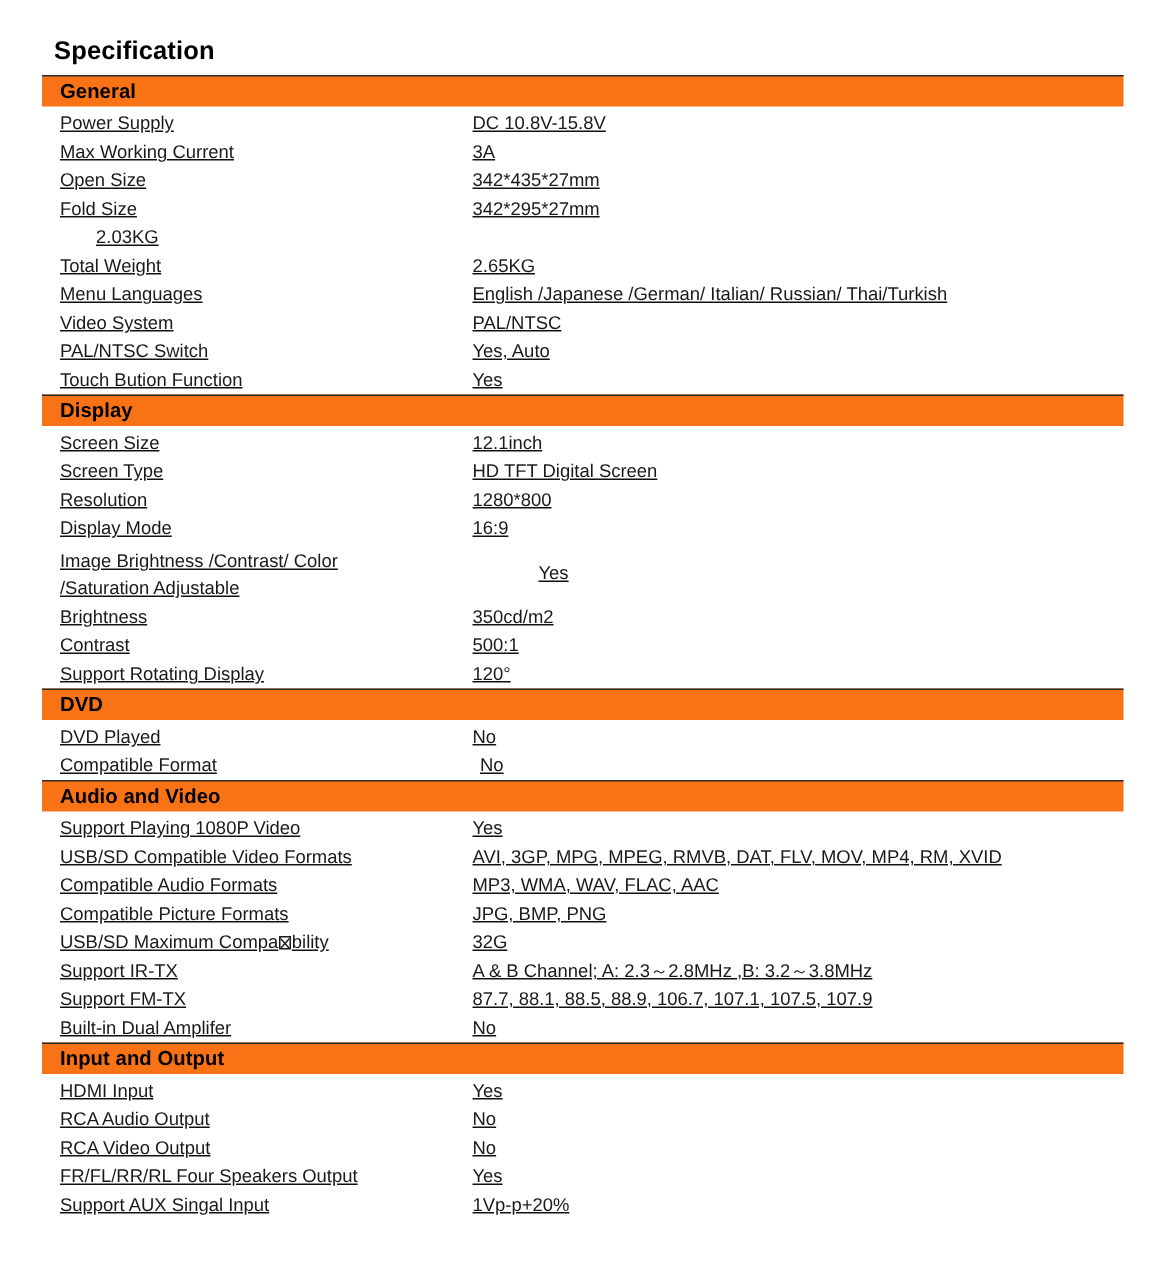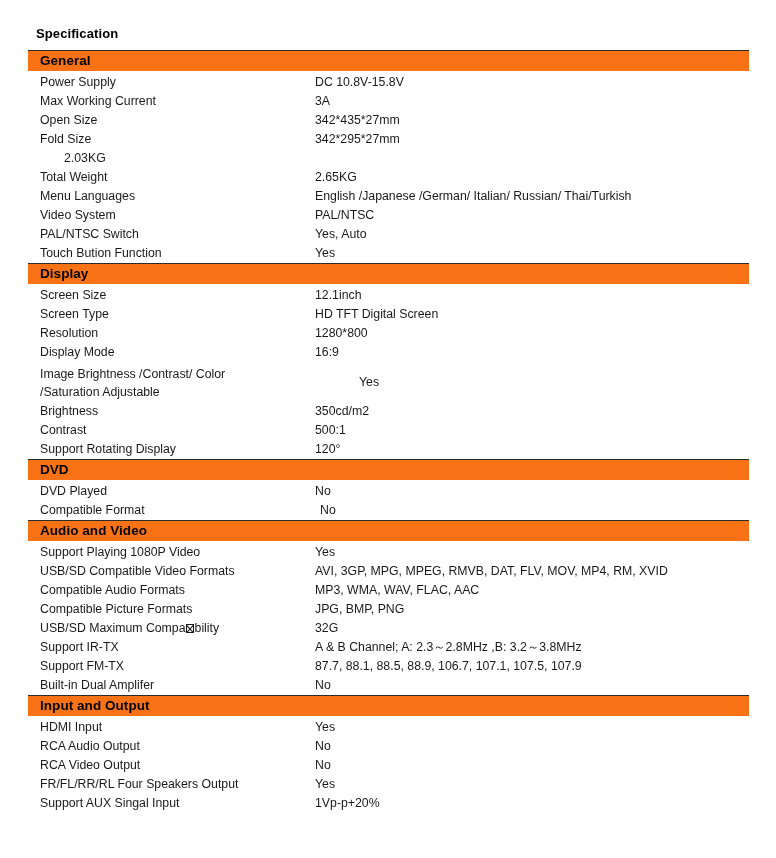--- a/index.html
+++ b/index.html
@@ -21,21 +21,21 @@
     height: 858px;
     box-sizing: border-box;
     padding: 0;
     overflow: hidden;
   }
 
   .page-title {
     position: absolute;
     left: 36px;
     top: 23px;
-    font-size: 13px;
+    font-size: 17px;
     font-weight: bold;
     letter-spacing: 0.1px;
     color: #000000;
     line-height: 22px;
   }
 
   .spec-table {
     position: absolute;
     left: 28px;
     top: 50px;
@@ -60,20 +60,21 @@
     font-size: 13.5px;
     font-weight: bold;
     color: #000000;
     line-height: 1;
     letter-spacing: 0.05px;
   }
 
   
   .rows {
     padding-top: 2px;
+    text-decoration: underline;
   }
   .row {
     display: flex;
     align-items: flex-start;
     min-height: 19px;
   }
   .row .label {
     width: 251px;
     flex: 0 0 251px;
     padding-left: 12px;

